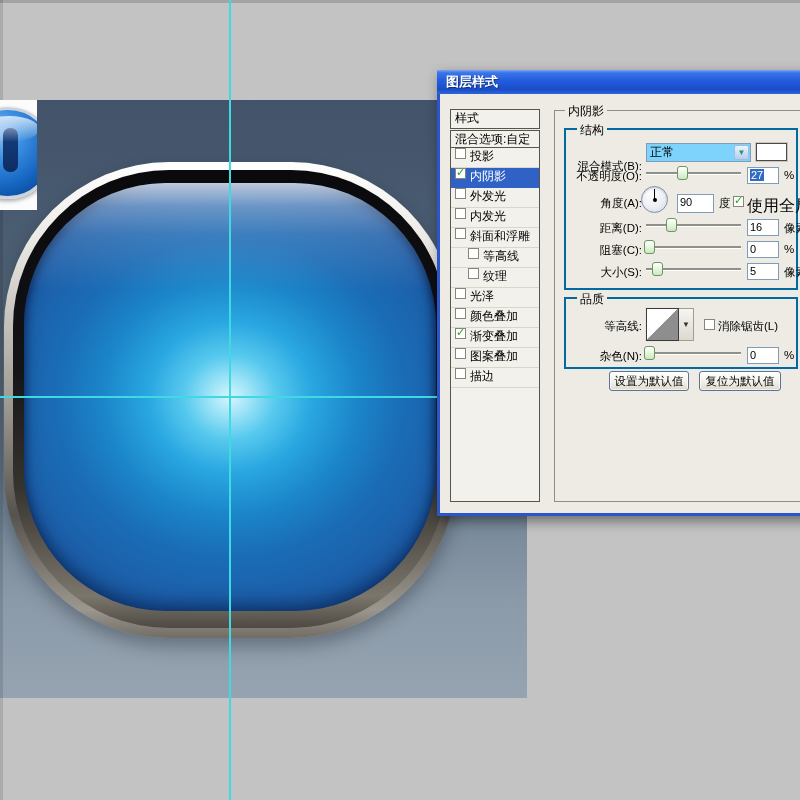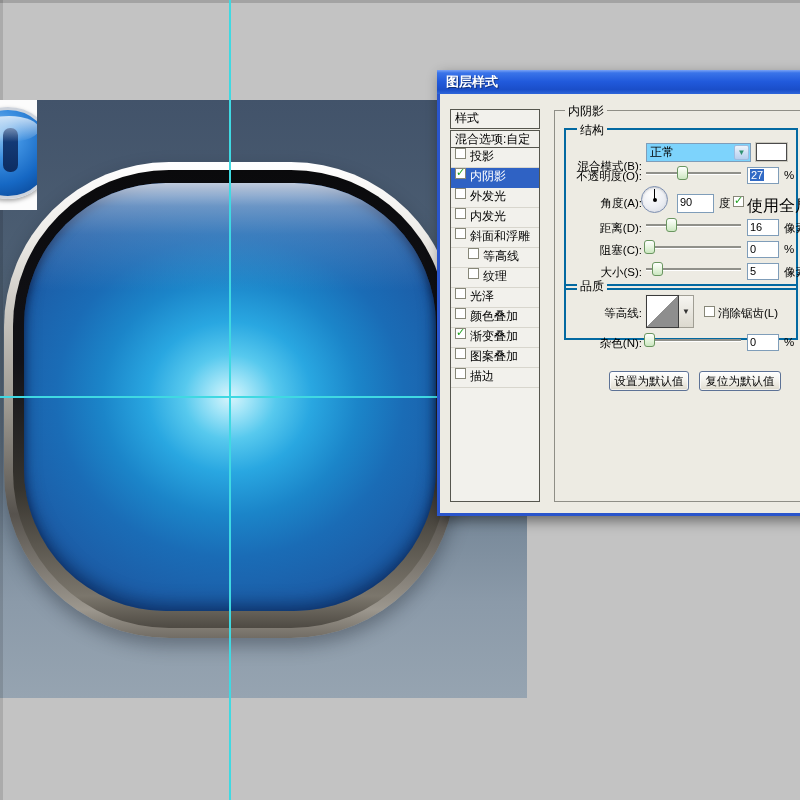--- a/index.html
+++ b/index.html
@@ -60,21 +60,21 @@
   .lrow.ind { padding-left:17px; }
   .lrow.sel { background:#2f62c4; color:#fff; border-bottom-color:#2f62c4; }
   .cb { position:relative; width:11px; height:11px; background:#fff; border:1px solid #878778; flex:none; }
   .cb.checked::after { content:"✓"; position:absolute; left:0px; top:-3px; font-size:11px; font-weight:bold; color:#1fa11f; }
 
   
   .rpanel { position:absolute; left:114px; top:16px; width:266px; height:392px; border:1px solid #8f8e86; }
   .legend { position:absolute; top:-8px; left:10px; background:#edebe3; padding:0 3px; font-size:12px; color:#000; white-space:nowrap; }
   .gbox { position:absolute; left:9px; width:234px; border:2px solid #0369a1; }
   .gbox.structure { top:17px; height:162px; }
-  .gbox.quality { top:173px; height:56px; }
+  .gbox.quality { top:186px; height:72px; }
   .gbox .legend { left:11px; }
 
   .flabel { position:absolute; left:2px; width:74px; text-align:right; font-size:11.5px; color:#000; white-space:nowrap; }
   .unit { position:absolute; font-size:11.5px; color:#000; white-space:nowrap; }
 
   .dd { position:absolute; left:80px; width:105px; height:19px; background:#7dd3fc; border:1px solid #7f9db9; }
   .dd .txt { font-size:12px; padding-left:3px; line-height:17px; }
   .dd .arr { position:absolute; right:1px; top:1px; width:15px; height:15px; display:flex; align-items:center; justify-content:center;
     background:linear-gradient(180deg,#eef4fb,#cfe0f5 50%,#b6cfee); border:1px solid #9ebcdf; border-radius:2px;
     color:#2f9170; font-size:8px; }

